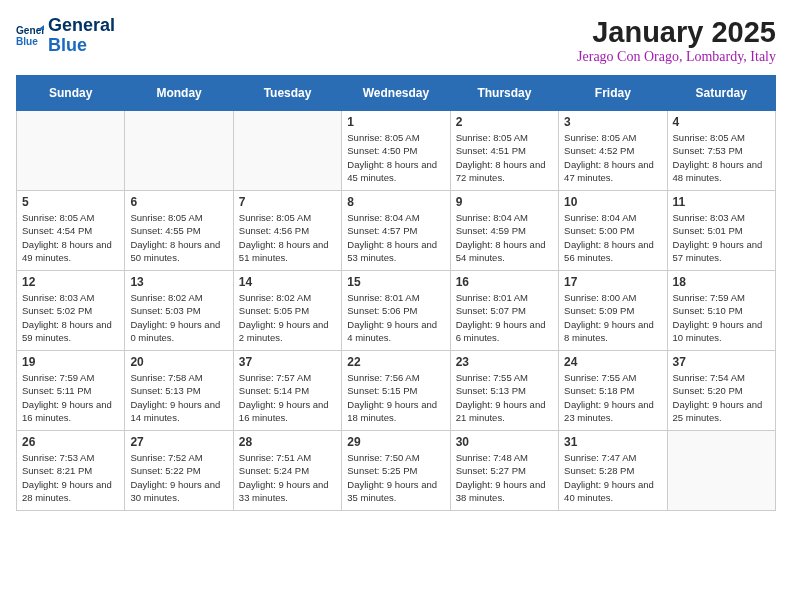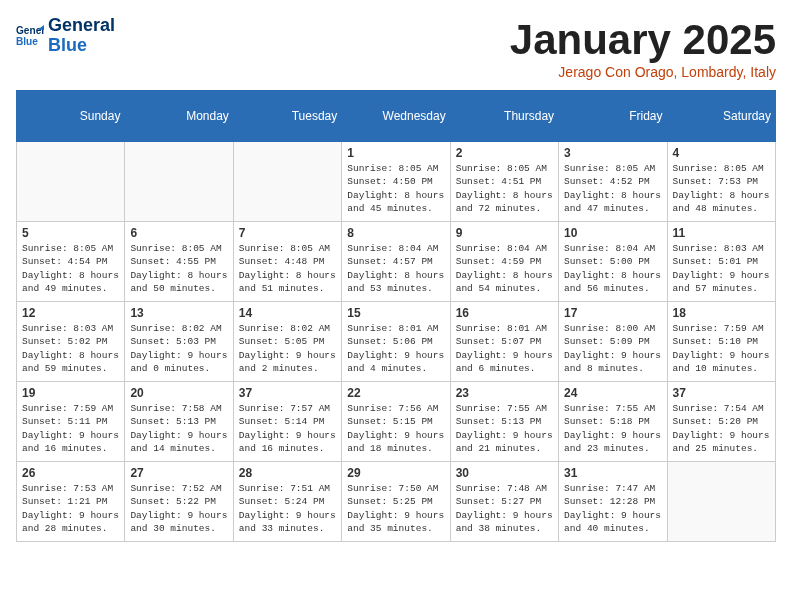--- a/index.html
+++ b/index.html
@@ -31,40 +31,41 @@
       color: #1a6bbf;
     }
     .logo-icon {
       width: 28px;
       height: 28px;
     }
     .title-area {
       text-align: right;
     }
     .calendar-title {
-      font-size: 42px;
+      font-size: 29px;
       font-weight: bold;
       color: #222;
     }
     .calendar-subtitle {
       font-size: 14px;
-      color: #c2410c;
+      color: #a21caf;
+      font-family: Liberation Serif, serif;
     }
     .calendar {
       width: 100%;
       border-collapse: collapse;
       border: 1px solid #ccc;
     }
     .calendar th {
       background: #2a6db5;
       color: #fff;
       font-size: 12px;
-      font-weight: normal;
-      padding: 18px 4px;
-      text-align: right;
+      font-weight: bold;
+      padding: 10px 4px;
+      text-align: center;
       border: 1px solid #2a6db5;
     }
     .calendar td {
       border: 1px solid #ccc;
       vertical-align: top;
       padding: 4px 5px;
       font-size: 10px;
       color: #333;
       width: 108px;
       min-height: 80px;
@@ -75,21 +76,20 @@
     }
     .day-num {
       font-size: 12px;
       font-weight: bold;
       margin-bottom: 2px;
       display: block;
     }
     .day-info {
       font-size: 9.5px;
       line-height: 1.4;
-      font-family: Liberation Mono, monospace;
     }
   </style>
 </head>
 <body>
 
 <div class="header-area">
   <div class="logo">
     <svg class="logo-icon" viewBox="0 0 36 36">
       <text y="16" font-size="13" font-weight="bold" fill="#003366">General</text>
       <text y="30" font-size="13" font-weight="bold" fill="#1a6bbf">Blue</text>
@@ -170,21 +170,21 @@
         <div class="day-info">
           <span>Sunrise: 8:05 AM</span><br>
           <span>Sunset: 4:55 PM</span><br>
           <span>Daylight: 8 hours and 50 minutes.</span>
         </div>
       </td>
         <td>
         <span class="day-num">7</span>
         <div class="day-info">
           <span>Sunrise: 8:05 AM</span><br>
-          <span>Sunset: 4:48 PM</span><br>
+          <span>Sunset: 4:56 PM</span><br>
           <span>Daylight: 8 hours and 51 minutes.</span>
         </div>
       </td>
         <td>
         <span class="day-num">8</span>
         <div class="day-info">
           <span>Sunrise: 8:04 AM</span><br>
           <span>Sunset: 4:57 PM</span><br>
           <span>Daylight: 8 hours and 53 minutes.</span>
         </div>
@@ -328,21 +328,21 @@
           <span>Sunset: 5:20 PM</span><br>
           <span>Daylight: 9 hours and 25 minutes.</span>
         </div>
       </td>
       </tr>
       <tr>
         <td>
         <span class="day-num">26</span>
         <div class="day-info">
           <span>Sunrise: 7:53 AM</span><br>
-          <span>Sunset: 1:21 PM</span><br>
+          <span>Sunset: 8:21 PM</span><br>
           <span>Daylight: 9 hours and 28 minutes.</span>
         </div>
       </td>
         <td>
         <span class="day-num">27</span>
         <div class="day-info">
           <span>Sunrise: 7:52 AM</span><br>
           <span>Sunset: 5:22 PM</span><br>
           <span>Daylight: 9 hours and 30 minutes.</span>
         </div>
@@ -368,20 +368,20 @@
         <div class="day-info">
           <span>Sunrise: 7:48 AM</span><br>
           <span>Sunset: 5:27 PM</span><br>
           <span>Daylight: 9 hours and 38 minutes.</span>
         </div>
       </td>
         <td>
         <span class="day-num">31</span>
         <div class="day-info">
           <span>Sunrise: 7:47 AM</span><br>
-          <span>Sunset: 12:28 PM</span><br>
+          <span>Sunset: 5:28 PM</span><br>
           <span>Daylight: 9 hours and 40 minutes.</span>
         </div>
       </td>
         <td class="empty"></td>
       </tr>
     </tbody>
 </table>
 
 </body></html>

